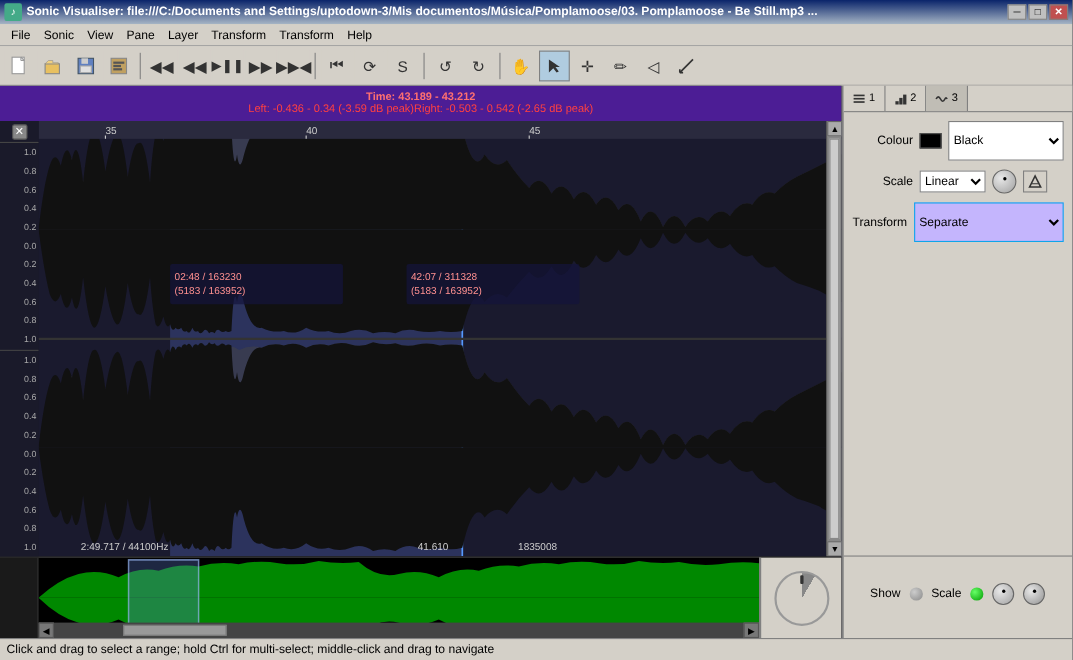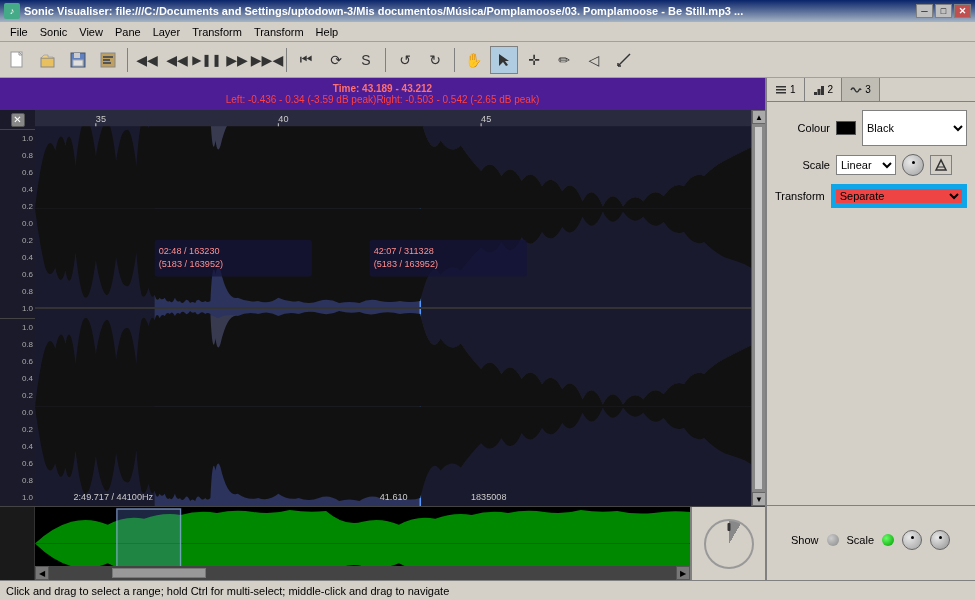--- a/index.html
+++ b/index.html
@@ -256,24 +256,24 @@
       display: flex;
       align-items: center;
       justify-content: center;
       cursor: pointer;
       font-size: 11px;
     }
 
     
     .channel-select {
       width: 100%;
-      height: 24px;
-      font-size: 11px;
-      background: #ef4444;
-      border: 5px solid #0ea5e9;
+      height: 36px;
+      font-size: 11px;
+      background: #c4b5fd;
+      border: 1px solid #0ea5e9;
     }
 
     
     #vscroll {
       width: 14px;
       background: #888;
       border-left: 1px solid #555;
       position: absolute;
       right: 0;
       top: 0;

